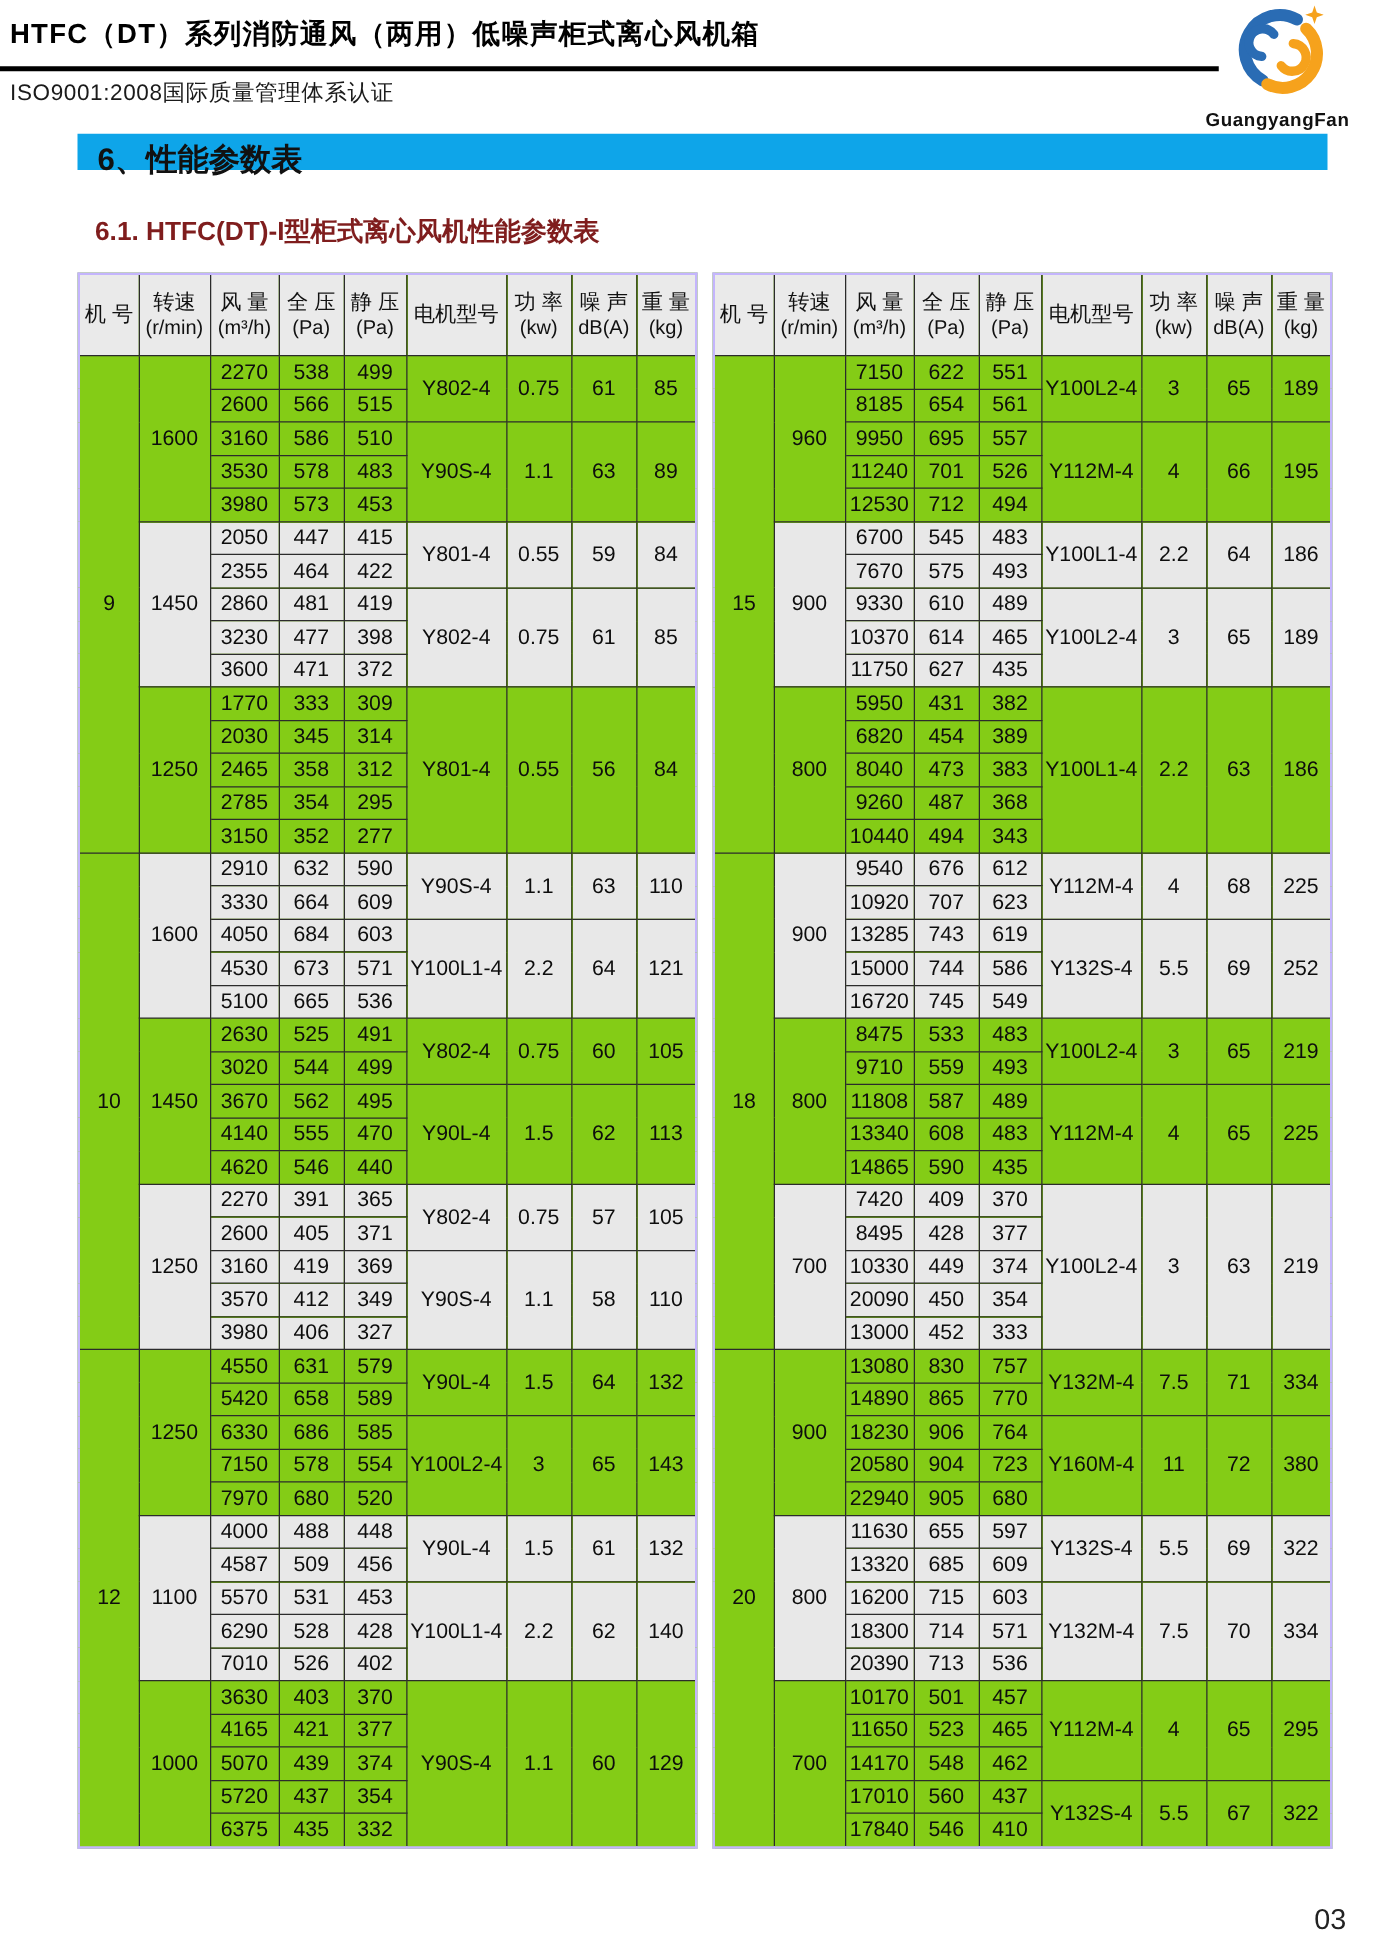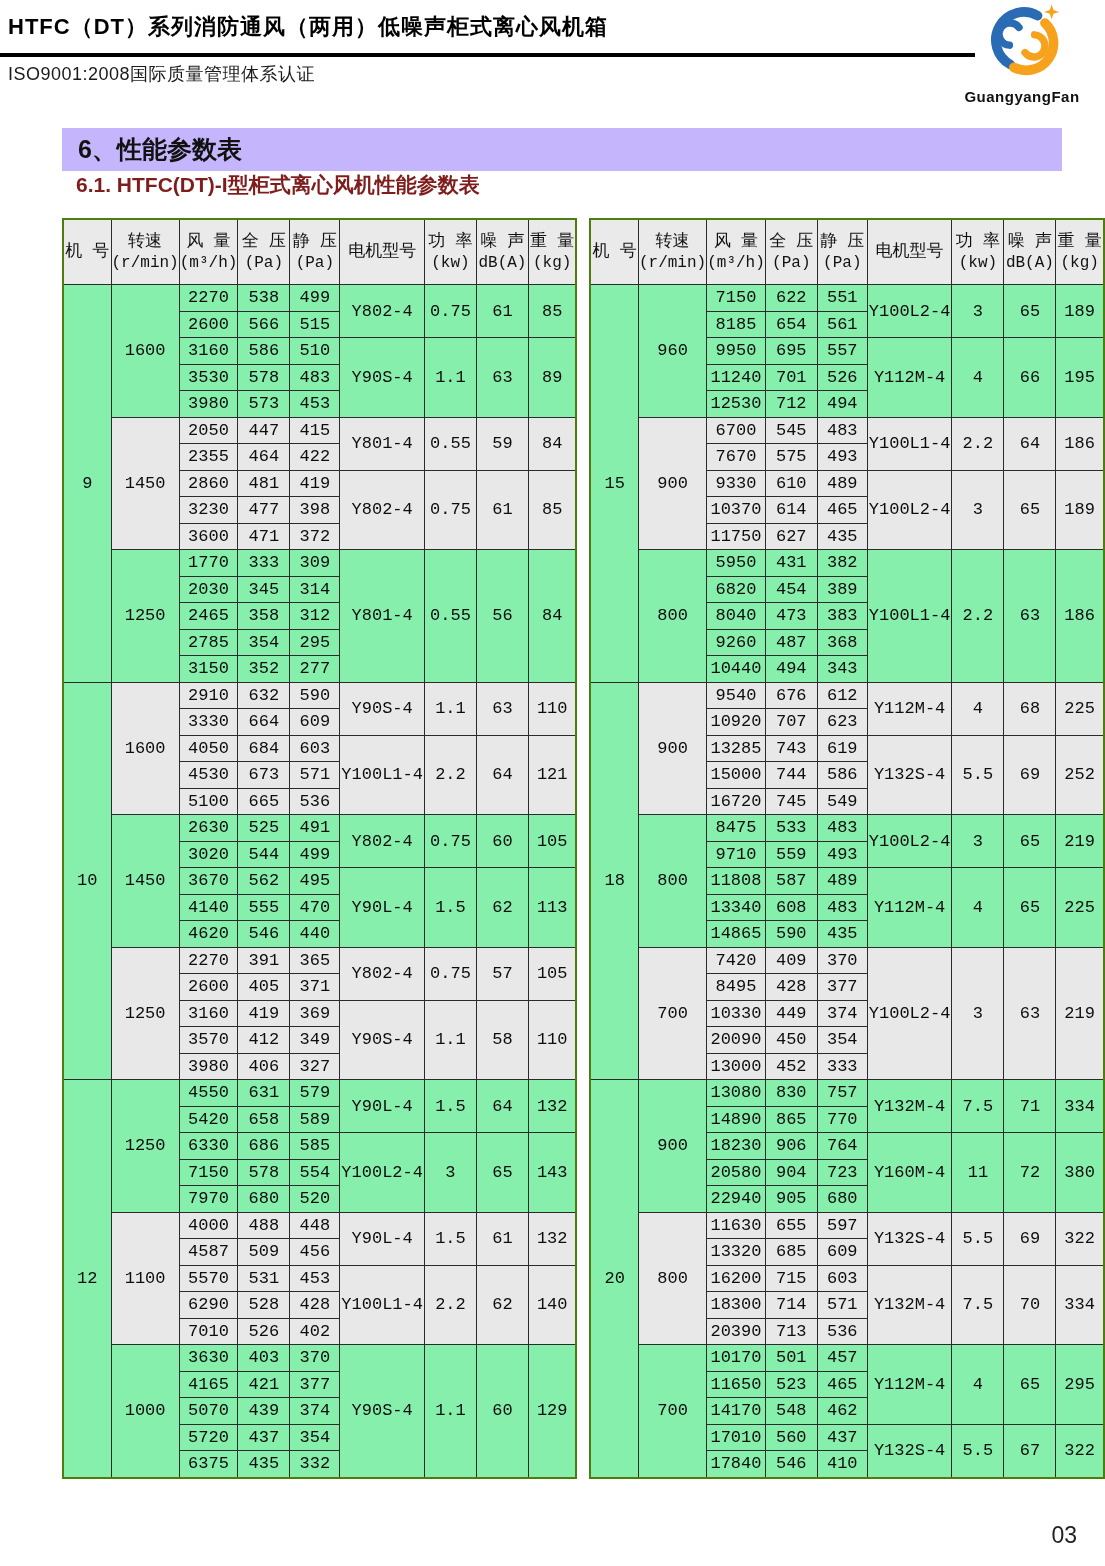--- a/index.html
+++ b/index.html
@@ -28,37 +28,37 @@
   .logo-wrap {
     top: 2px; right: 16px; width: 134px; text-align: center;
   }
   .logo-wrap svg { display: block; margin: 0 auto; }
   .logo-text {
     font-size: 15px; font-weight: bold; letter-spacing: 0.5px; color: #111; margin-top: 10px;
   }
 
   
   .section-bar {
-    left: 62px; top: 128px; width: 1000px; height: 43px;
-    background: #c4b5fd;
+    left: 62px; top: 107px; width: 1000px; height: 29px;
+    background: #0ea5e9;
   }
   .section-bar .txt {
     font-size: 25px; font-weight: bold; line-height: 43px; padding-left: 16px; color: #111;
   }
   .sub-heading {
     left: 76px; top: 171px; font-size: 21px; font-weight: bold; color: #7f1d1d;
   }
 
   
   .tables-row {
     left: 62px; top: 218px; display: flex; gap: 12px; align-items: flex-start;
   }
   table.perf {
     border-collapse: collapse; table-layout: fixed;
-    border: 2px solid #4d7c0f; background: #86efac; font-family: Liberation Mono, monospace;
+    border: 2px solid #c4b5fd; background: #84cc16;
   }
   table.perf th, table.perf td {
     border: 1px solid #2b2b2b;
     text-align: center; vertical-align: middle;
     overflow: hidden; white-space: nowrap;
   }
   table.perf th {
     background: #eaeaea; font-weight: normal;
     font-size: 17px; line-height: 1.25; height: 62px; padding: 1px 0;
   }

